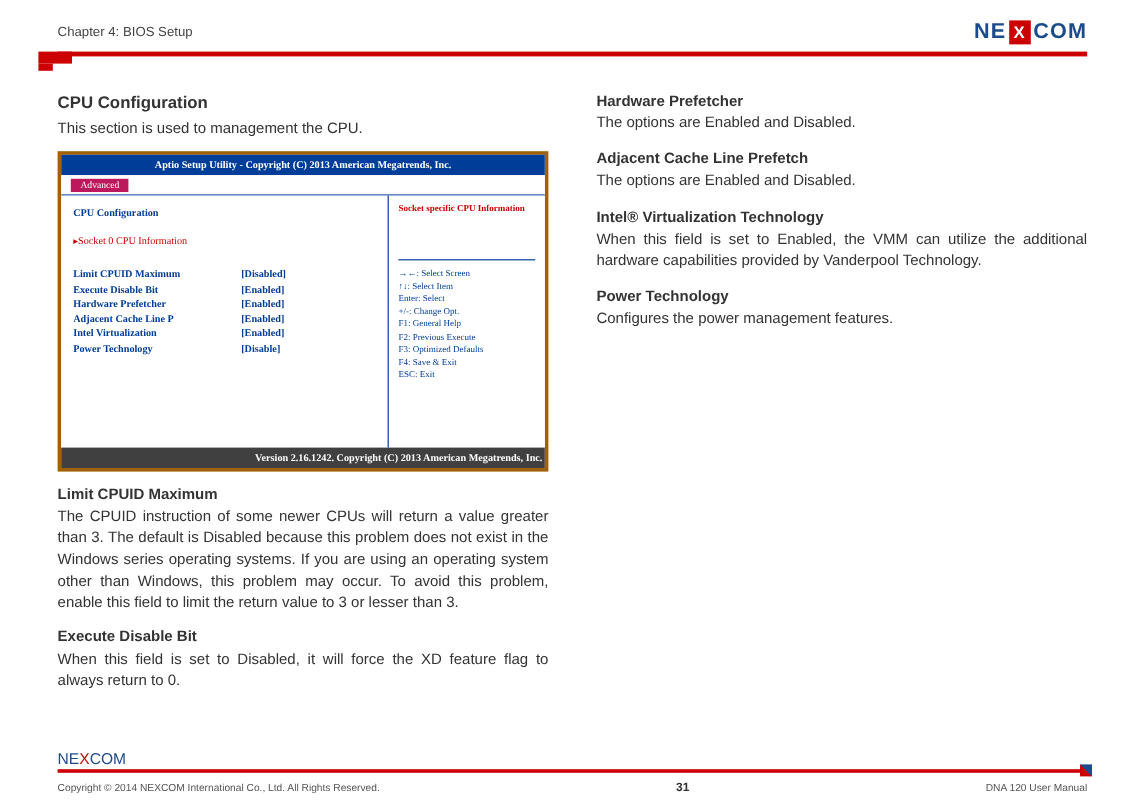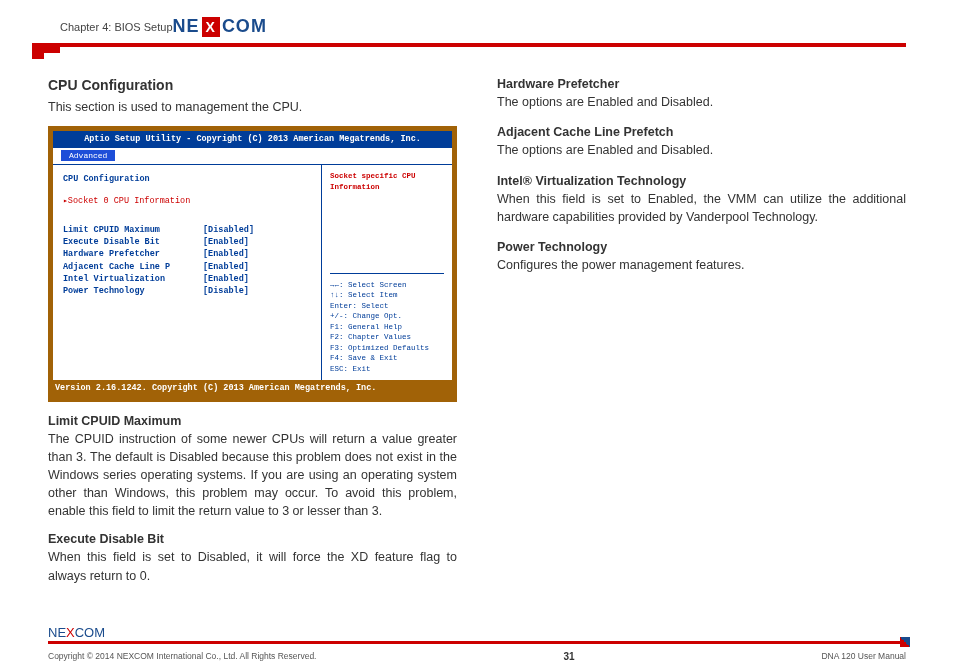--- a/index.html
+++ b/index.html
@@ -1,45 +1,45 @@
 <!DOCTYPE html>
 <html><head>
 <meta charset="utf-8">
 <style>
 *{box-sizing:border-box;margin:0;padding:0}
 body{font-family:Arial,sans-serif;font-size:12px;color:#333;background:#fff;width:954px;height:672px;position:relative}
-.header{display:flex;align-items:center;padding:16px 60px 6px}
+.header{display:flex;justify-content:space-between;align-items:center;padding:16px 48px 6px}
 .chpt{font-size:11px;color:#444}
 .logo{display:flex;align-items:center;font-weight:700;font-size:18px;letter-spacing:1px}
 .logo .n1{color:#1a4b8c}
 .logo .x{display:inline-block;background:#c00;color:#fff;padding:2px 4px;margin:0 2px;font-size:14px}
 .hbar{height:4px;background:#c00;margin:0 48px;position:relative}
 .hbar::before{content:"";position:absolute;left:-16px;top:0;width:28px;height:10px;background:#c00}
 .hbar::after{content:"";position:absolute;left:-16px;top:10px;width:12px;height:6px;background:#c00}
 .content{display:flex;padding:28px 48px 10px;gap:40px}
 .col{flex:1;font-size:12.5px;line-height:1.45}
 .col h2{font-size:14px;font-weight:700;margin-bottom:3px}
 .col .sub{margin-bottom:10px}
-.bios{border:5px solid #a16207;margin:6px 0 10px;font-family:Liberation Mono, monospace;font-size:8.5px}
+.bios{border:3px solid #a16207;margin:6px 0 10px;font-family:Liberation Serif, serif;font-size:8.5px}
 .bios-top{background:#003d99;color:#fff;text-align:center;font-weight:700;padding:2px}
 .bios-tab{background:#fff;border-bottom:1px solid #003d99;padding:2px 8px}
-.bios-tab span{background:#1d4ed8;color:#fff;padding:1px 8px;font-size:8px}
+.bios-tab span{background:#be185d;color:#fff;padding:1px 8px;font-size:8px}
 .bios-body{display:flex;background:#fff;min-height:210px}
 .bios-main{flex:1;padding:8px 10px;border-right:1px solid #003d99;color:#003d99}
 .bios-side{width:130px;padding:6px 8px;color:#003d99;font-size:7.5px}
-.bios-side .sel{color:#c00;font-weight:700;border-bottom:1px solid #003d99;padding-bottom:80px;margin-bottom:6px}
+.bios-side .sel{color:#c00;font-weight:700;border-bottom:1px solid #003d99;padding-bottom:36px;margin-bottom:6px}
 .bios-side .hlp{line-height:1.4}
 .bios-row{display:flex}
 .bios-row .lab{width:140px}
 .bios-row .val{color:#003d99}
 .bios-main .hdr{color:#003d99;font-weight:700;margin-bottom:4px}
 .bios-main .sel{color:#c00;margin-bottom:4px}
 .bios-main .sel::before{content:"\25B8 ";font-size:8px}
 .bios-main .spc{height:6px}
-.bios-ftr{background:#a16207;color:#fff;text-align:left;padding:2px;font-weight:700}
+.bios-ftr{background:#404040;color:#fff;text-align:right;padding:2px;font-weight:700}
 .bh{font-weight:700;margin-top:10px}
 .bp{text-align:justify;margin-bottom:6px}
 .col2 .bh{margin-top:0}
 .col2 .grp{margin-bottom:12px}
 .fbar{position:absolute;bottom:28px;left:0;right:0;height:3px;background:#c00;margin:0 48px}
 .fbar::after{content:"";position:absolute;right:-4px;top:-4px;width:10px;height:10px;background:linear-gradient(45deg,#c00 50%,#1a4b8c 50%)}
 .footer{position:absolute;bottom:10px;left:48px;right:48px;display:flex;justify-content:space-between;font-size:8.5px;color:#555;}
 .flog{color:#c00;font-weight:400;font-size:13px;position:absolute;bottom:32px;left:48px}
 .flog .nb{color:#1a4b8c}
 .pgn{font-weight:700;font-size:10px;color:#333}
@@ -100,21 +100,21 @@
             </div>
     </div>
     <div class="bios-side">
      <div class="sel">Socket specific CPU Information</div>
      <div class="hlp" id="help-keys">
               <div>→←: Select Screen</div>
               <div>↑↓: Select Item</div>
               <div>Enter: Select</div>
               <div>+/-: Change Opt.</div>
               <div>F1: General Help</div>
-              <div>F2: Chapter Values</div>
+              <div>F2: Previous Execute</div>
               <div>F3: Optimized Defaults</div>
               <div>F4: Save &amp; Exit</div>
               <div>ESC: Exit</div>
             </div>
     </div>
    </div>
    <div class="bios-ftr">Version 2.16.1242. Copyright (C) 2013 American Megatrends, Inc.</div>
   </div>
 
   <div class="bh">Limit CPUID Maximum</div>

